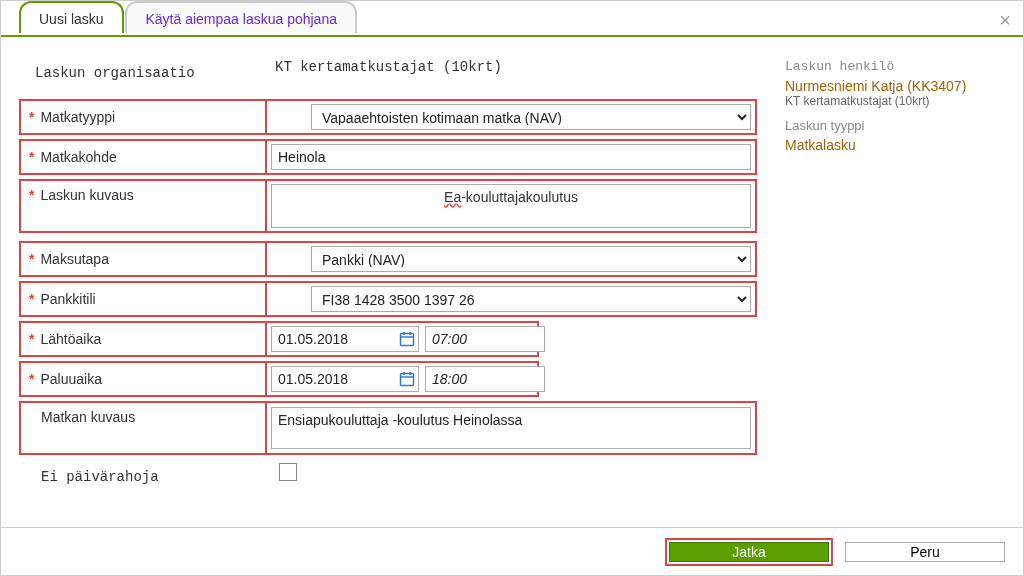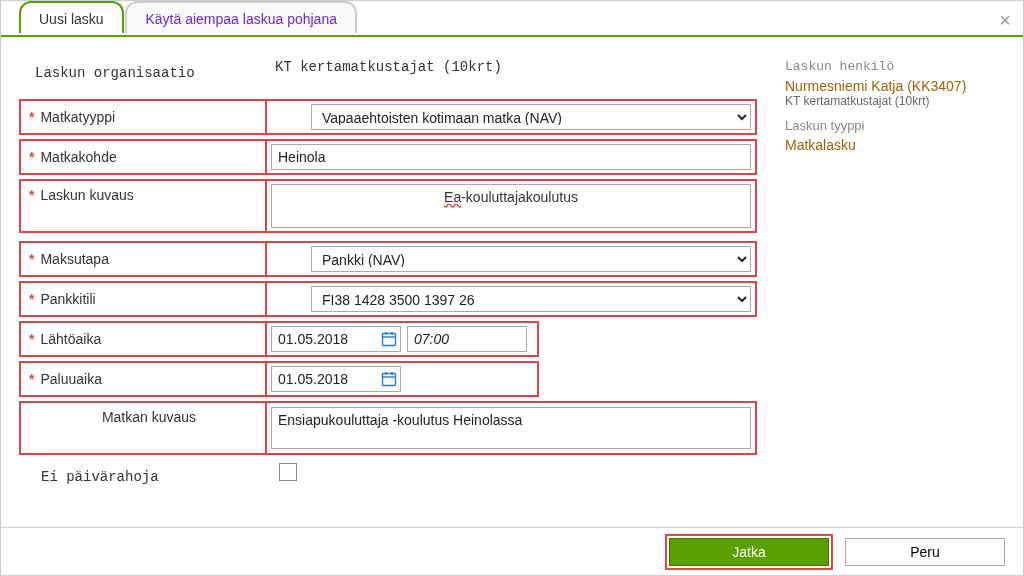--- a/index.html
+++ b/index.html
@@ -143,21 +143,21 @@
     background: #fff;
     color: #222;
   }
   select { width: 100%; height: 26px; margin-left: 40px; }
   textarea {
     width: 100%;
     height: 42px;
     resize: none;
   }
   .date-input {
-    width: 130px;
+    width: 148px;
     height: 26px;
     padding-right: 26px;
   }
   .date-wrap {
     position: relative;
     display: inline-block;
   }
   .cal-btn {
     position: absolute;
     right: 4px;
@@ -186,21 +186,21 @@
     height: 48px;
     border-top: 1px solid #ccc;
     display: flex;
     align-items: center;
     justify-content: flex-end;
     padding-right: 18px;
     gap: 12px;
   }
   .btn {
     width: 160px;
-    height: 28px;
+    height: 20px;
     display: inline-flex;
     align-items: center;
     justify-content: center;
     border: 1px solid #aaa;
     background: #fff;
     cursor: pointer;
     font-size: 14px;
   }
   .btn.primary {
     background: #5a9e00;
@@ -332,26 +332,27 @@
             <input type="text" class="date-input" value="01.05.2018" style="">
             <span class="cal-btn">
               <svg width="16" height="16" viewBox="0 0 16 16">
                   <rect x="1.5" y="2.5" width="13" height="12" rx="1" fill="none" stroke="#2a78c8" stroke-width="1.4"></rect>
                   <line x1="1.5" y1="6" x2="14.5" y2="6" stroke="#2a78c8" stroke-width="1.4"></line>
                   <line x1="5" y1="1" x2="5" y2="4" stroke="#2a78c8" stroke-width="1.4"></line>
                   <line x1="11" y1="1" x2="11" y2="4" stroke="#2a78c8" stroke-width="1.4"></line>
                 </svg>
             </span>
           </span>
+          <input type="text" class="time-input" value="18:00" style="">
         </div>
       </div>
       <div class="row-gap"></div>
 
       <div class="row" style="min-height:54px;">
-        <div class="lbl-cell red" style="align-items:flex-start;justify-content:center;">
+        <div class="lbl-cell red" style="align-items:flex-start;">
           <span style="width:12px;"></span>
           <span>Matkan kuvaus</span>
         </div>
         <div class="ctrl-cell red ctrl-wide">
           <textarea style="">Ensiapukouluttaja -koulutus Heinolassa</textarea>
         </div>
       </div>
       <div class="row-gap"></div>
 
       <div class="row plain">

